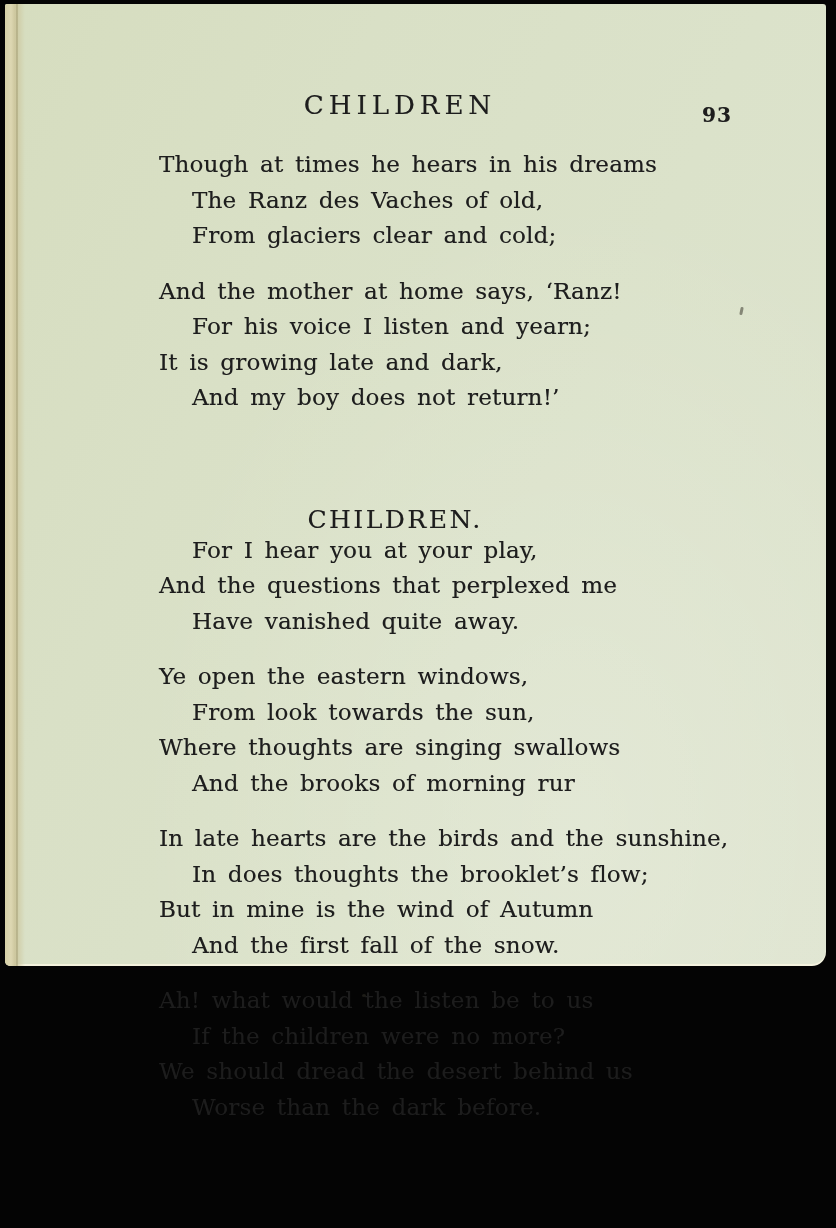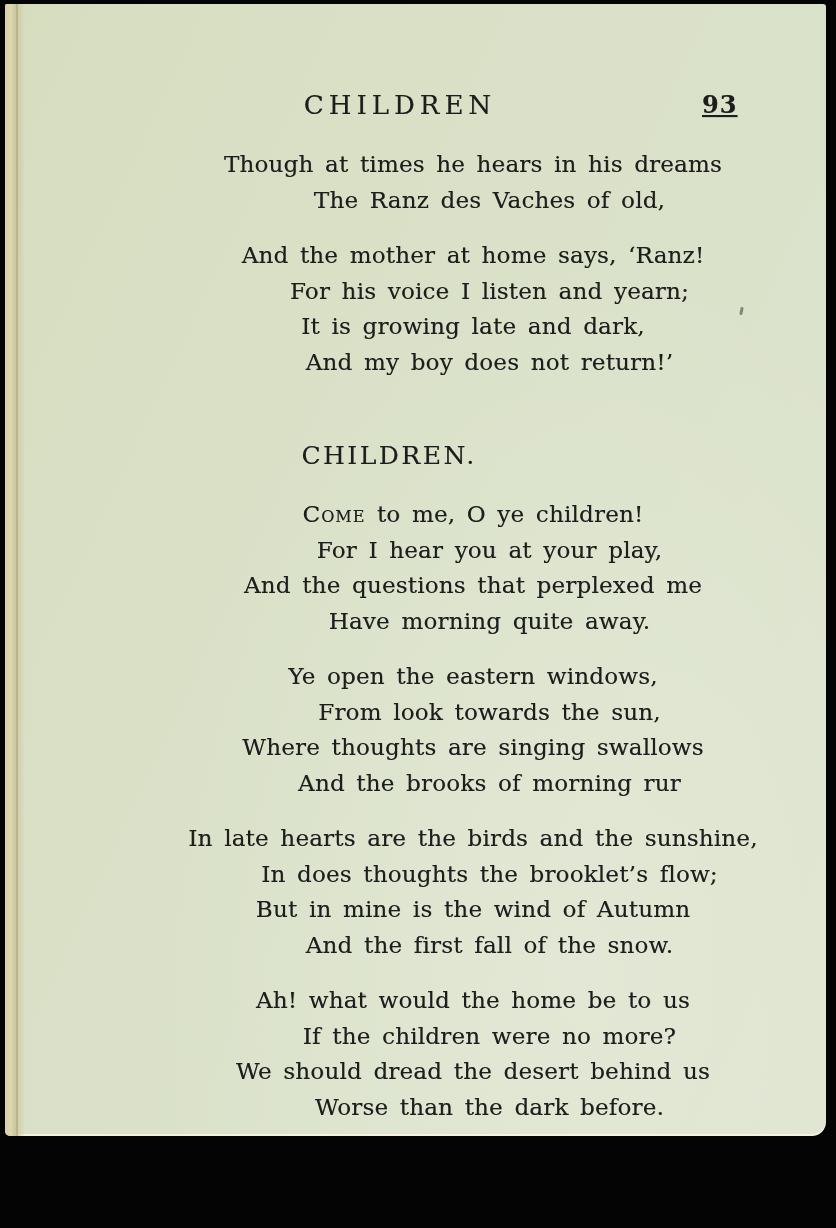--- a/index.html
+++ b/index.html
@@ -12,27 +12,26 @@
     width: 836px;
     height: 1228px;
     background: #040404;
     overflow: hidden;
   }
   .page {
     position: absolute;
     left: 5px;
     top: 4px;
     width: 821px;
-    height: 1132px;
+    height: 962px;
     background:
       radial-gradient(ellipse at 70% 85%, rgba(255,255,255,0.18), rgba(255,255,255,0) 55%),
       linear-gradient(115deg, #d6ddbf 0%, #d9e0c6 30%, #dbe2ca 60%, #dee4cf 100%);
     border-radius: 2px 3px 14px 5px;
     box-shadow: inset 0 -2px 0 rgba(250,246,226,0.8);
-    text-align: center;
   }
   
   .page-edge {
     position: absolute;
     left: 0; top: 0; bottom: 0;
     width: 20px;
     background: linear-gradient(90deg,
       #d6d0a6 0%, #ddd7b2 30%, #cdc79e 50%, rgba(219,226,202,0) 100%);
     border-radius: 2px 0 0 5px;
   }
@@ -63,47 +62,47 @@
     position: absolute;
     left: 247px;
     transform: translateX(-50%);
     font-size: 26px;
     letter-spacing: 5px;
     white-space: nowrap;
   }
   .running-header .folio {
     position: absolute;
     left: 549px;
-    top: 0;
-    font-size: 24px;
+    top: 13px;
+    font-size: 20px;
     font-weight: bold;
     letter-spacing: 1px;
-    text-decoration: underline;
   }
   .stanza { margin: 0 0 26px 0; }
   .stanza p {
     margin: 6px;
     line-height: 29.5px;
     white-space: nowrap;
     word-spacing: 4px;
     letter-spacing: 0.2px;
   }
   .stanza p.indent { padding-left: 33px; }
   .poem-title {
     position: relative;
     height: 30px;
     margin: 64px 0 29px 0;
   }
   .poem-title span {
     position: absolute;
-    left: 236px;
+    left: 242px;
     transform: translateX(-50%);
     font-size: 25px;
     letter-spacing: 2.5px;
     white-space: nowrap;
+    margin-top: 28px;
   }
   .sc { font-variant: small-caps; letter-spacing: 1px; }
   
   .speck {
     position: absolute;
     left: 735px;
     top: 303px;
     width: 3px;
     height: 8px;
     border-radius: 2px;
@@ -133,56 +132,56 @@
     <div class="text-block">
 
       <div class="running-header">
         <span class="title">CHILDREN</span>
         <span class="folio">93</span>
       </div>
 
       <div class="stanza">
         <p>Though at times he hears in his dreams</p>
         <p class="indent">The Ranz des Vaches of old,</p>
+        <p class="indent">From glaciers clear and cold;</p>
       </div>
 
       <div class="stanza">
         <p>And the mother at home says, ‘Ranz!</p>
         <p class="indent">For his voice I listen and yearn;</p>
         <p>It is growing late and dark,</p>
         <p class="indent">And my boy does not return!’</p>
       </div>
 
       <div class="poem-title">
         <span>CHILDREN.</span>
       </div>
 
       <div class="stanza">
-        <p><span class="sc">Come</span><span> to me, O ye children!</span></p>
         <p class="indent">For I hear you at your play,</p>
         <p>And the questions that perplexed me</p>
-        <p class="indent">Have morning quite away.</p>
+        <p class="indent">Have vanished quite away.</p>
       </div>
 
       <div class="stanza">
         <p>Ye open the eastern windows,</p>
         <p class="indent">From look towards the sun,</p>
         <p>Where thoughts are singing swallows</p>
         <p class="indent">And the brooks of morning rur</p>
       </div>
 
       <div class="stanza">
         <p>In late hearts are the birds and the sunshine,</p>
         <p class="indent">In does thoughts the brooklet’s flow;</p>
         <p>But in mine is the wind of Autumn</p>
         <p class="indent">And the first fall of the snow.</p>
       </div>
 
       <div class="stanza">
-        <p>Ah! what would the home be to us</p>
+        <p>Ah! what would the listen be to us</p>
         <p class="indent">If the children were no more?</p>
         <p>We should dread the desert behind us</p>
         <p class="indent">Worse than the dark before.</p>
       </div>
 
     </div>
   </div>
 </div>
 
 </body></html>

